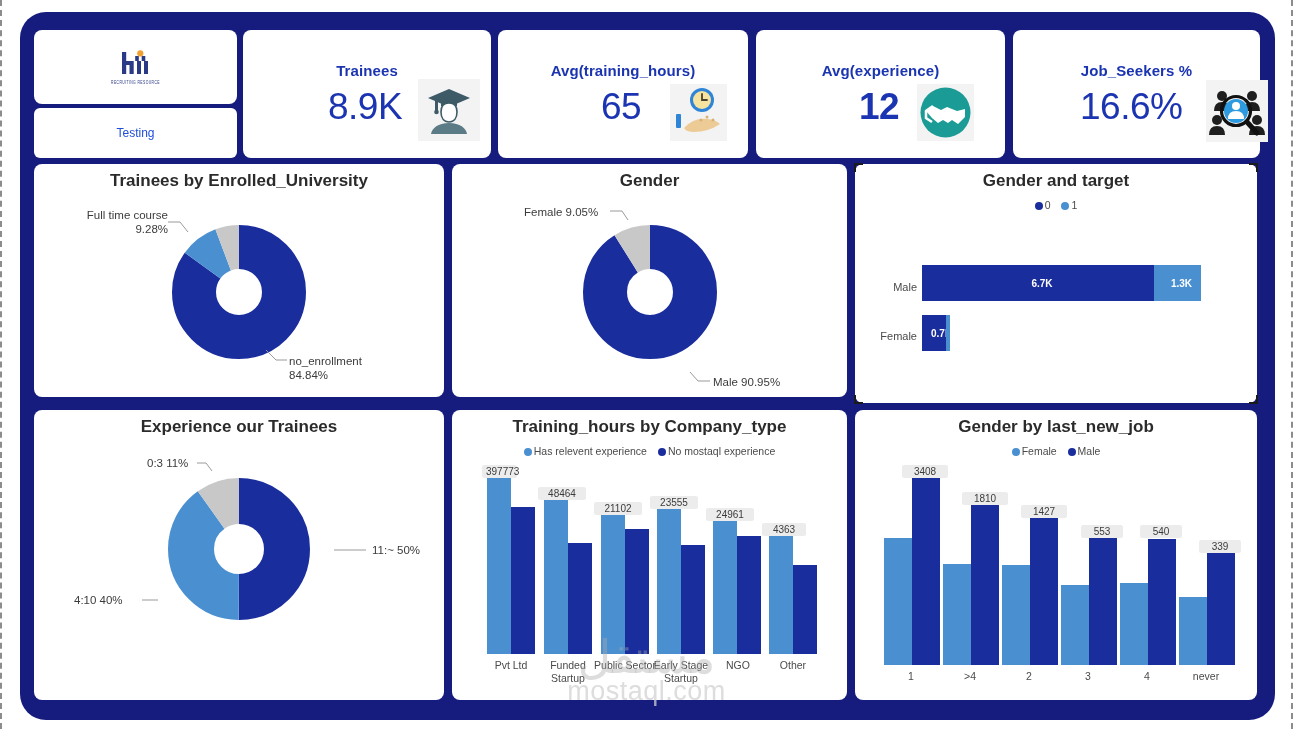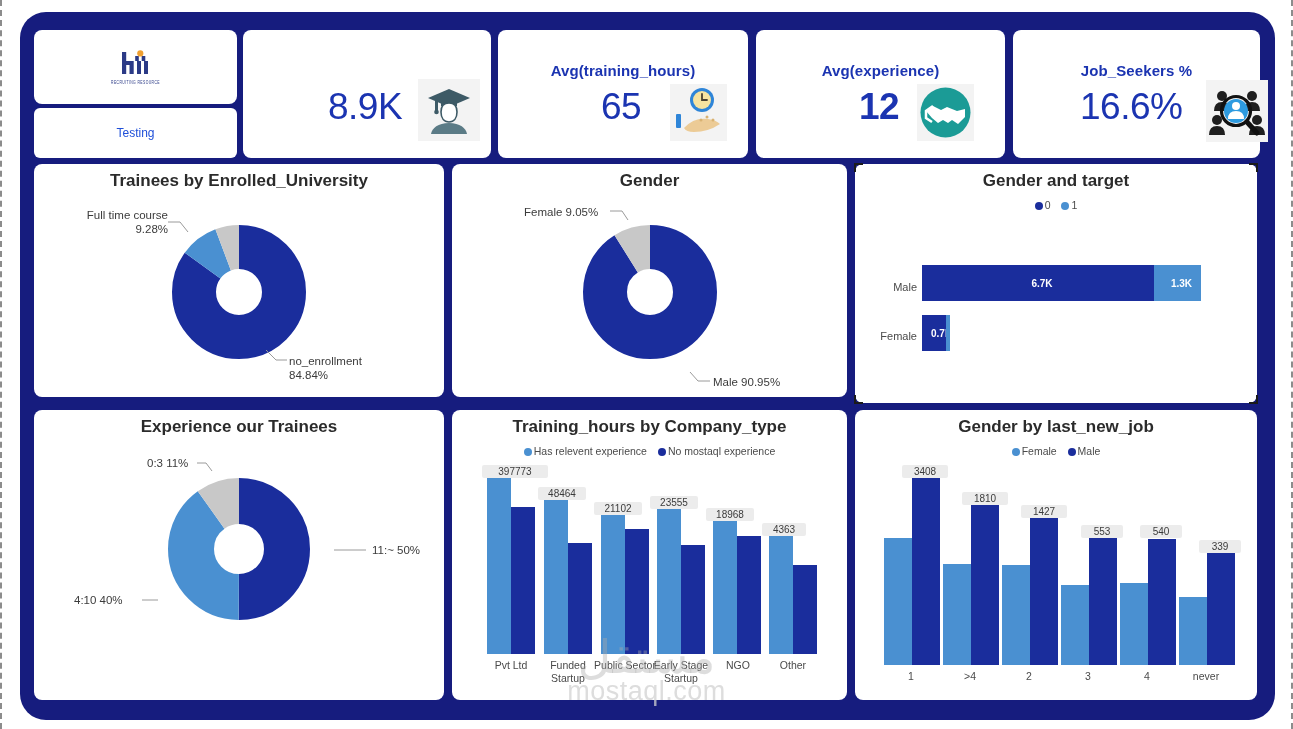--- a/index.html
+++ b/index.html
@@ -168,20 +168,21 @@
           <rect x="25" y="11" width="4" height="13" fill="#2b3a86"></rect>
         </svg>
       </div>
       <div class="logo-sub">RECRUITING RESOURCE</div>
     </div>
   </div>
 
   <div class="card btn-testing" style="left:32px; top:108px; width:203px; height:50px;">Testing</div>
 
   <div class="card kpi" style="left:241px; top:30px; width:248px; height:128px;">
+    <div class="kpi-title" style="top:32px;">Trainees</div>
     <div class="kpi-value" style="left:85px; top:58px;">8.9K</div>
     <div class="kpi-icon" style="left:175px; top:49px; width:62px; height:62px;">
       <svg width="62" height="62" viewBox="0 0 62 62">
         <path d="M31 10 L52 19 L31 28 L10 19 Z" fill="#3d5a66"></path>
         <rect x="17" y="21" width="3" height="11" fill="#3d5a66"></rect>
         <circle cx="18.5" cy="33" r="2.3" fill="#3d5a66"></circle>
         <path d="M23 22 q8 5 16 0 v5 q-8 6 -16 0 z" fill="#3d5a66"></path>
         <path d="M31 24 c-6 0 -8 4 -8 9 c0 6 3 10 8 10 c5 0 8 -4 8 -10 c0 -5 -2 -9 -8 -9 z" fill="#ffffff" stroke="#3d5a66" stroke-width="1.6"></path>
         <path d="M31 44 c-11 0 -17 5 -18 11 h36 c-1 -6 -7 -11 -18 -11 z" fill="#5b7b86"></path>
       </svg>
@@ -344,41 +345,41 @@
     <div class="chart-title" style="top:7px;">Training_hours by Company_type</div>
     <div class="legend" style="top:35px;">
       <span class="li">
         <span class="dot" style="background:#4a90d1;"></span><span>Has relevent experience</span>
       </span>
       <span class="li">
         <span class="dot" style="background:#1a2d9c;"></span><span>No mostaql experience</span>
       </span>
     </div>
 
-    <div class="bar-cap" style="left:30px; top:55px; width:66px;">397773</div>
+    <div class="bar-cap" style="left:30px; top:55px; width:35px;">397773</div>
     <div class="bar" style="left:35px; top:68px; width:24px; height:176px; background:#4a90d1;"></div>
     <div class="bar" style="left:59px; top:97px; width:24px; height:147px; background:#1a2d9c;"></div>
     <div class="axis-lbl" style="left:21px; top:249px; width:76px;">Pvt Ltd</div>
 
     <div class="bar-cap" style="left:86px; top:77px; width:48px;">48464</div>
     <div class="bar" style="left:92px; top:90px; width:24px; height:154px; background:#4a90d1;"></div>
     <div class="bar" style="left:116px; top:133px; width:24px; height:111px; background:#1a2d9c;"></div>
     <div class="axis-lbl" style="left:82px; top:249px; width:68px;">Funded Startup</div>
 
     <div class="bar-cap" style="left:142px; top:92px; width:48px;">21102</div>
     <div class="bar" style="left:149px; top:105px; width:24px; height:139px; background:#4a90d1;"></div>
     <div class="bar" style="left:173px; top:119px; width:24px; height:125px; background:#1a2d9c;"></div>
     <div class="axis-lbl" style="left:139px; top:249px; width:68px;">Public Sector</div>
 
     <div class="bar-cap" style="left:198px; top:86px; width:48px;">23555</div>
     <div class="bar" style="left:205px; top:99px; width:24px; height:145px; background:#4a90d1;"></div>
     <div class="bar" style="left:229px; top:135px; width:24px; height:109px; background:#1a2d9c;"></div>
     <div class="axis-lbl" style="left:189px; top:249px; width:80px;">Early Stage Startup</div>
 
-    <div class="bar-cap" style="left:254px; top:98px; width:48px;">18968</div>
+    <div class="bar-cap" style="left:254px; top:98px; width:48px;">24961</div>
     <div class="bar" style="left:261px; top:111px; width:24px; height:133px; background:#4a90d1;"></div>
     <div class="bar" style="left:285px; top:126px; width:24px; height:118px; background:#1a2d9c;"></div>
     <div class="axis-lbl" style="left:252px; top:249px; width:68px;">NGO</div>
 
     <div class="bar-cap" style="left:310px; top:113px; width:44px;">4363</div>
     <div class="bar" style="left:317px; top:126px; width:24px; height:118px; background:#4a90d1;"></div>
     <div class="bar" style="left:341px; top:155px; width:24px; height:89px; background:#1a2d9c;"></div>
     <div class="axis-lbl" style="left:307px; top:249px; width:68px;">Other</div>
   </div>
 

